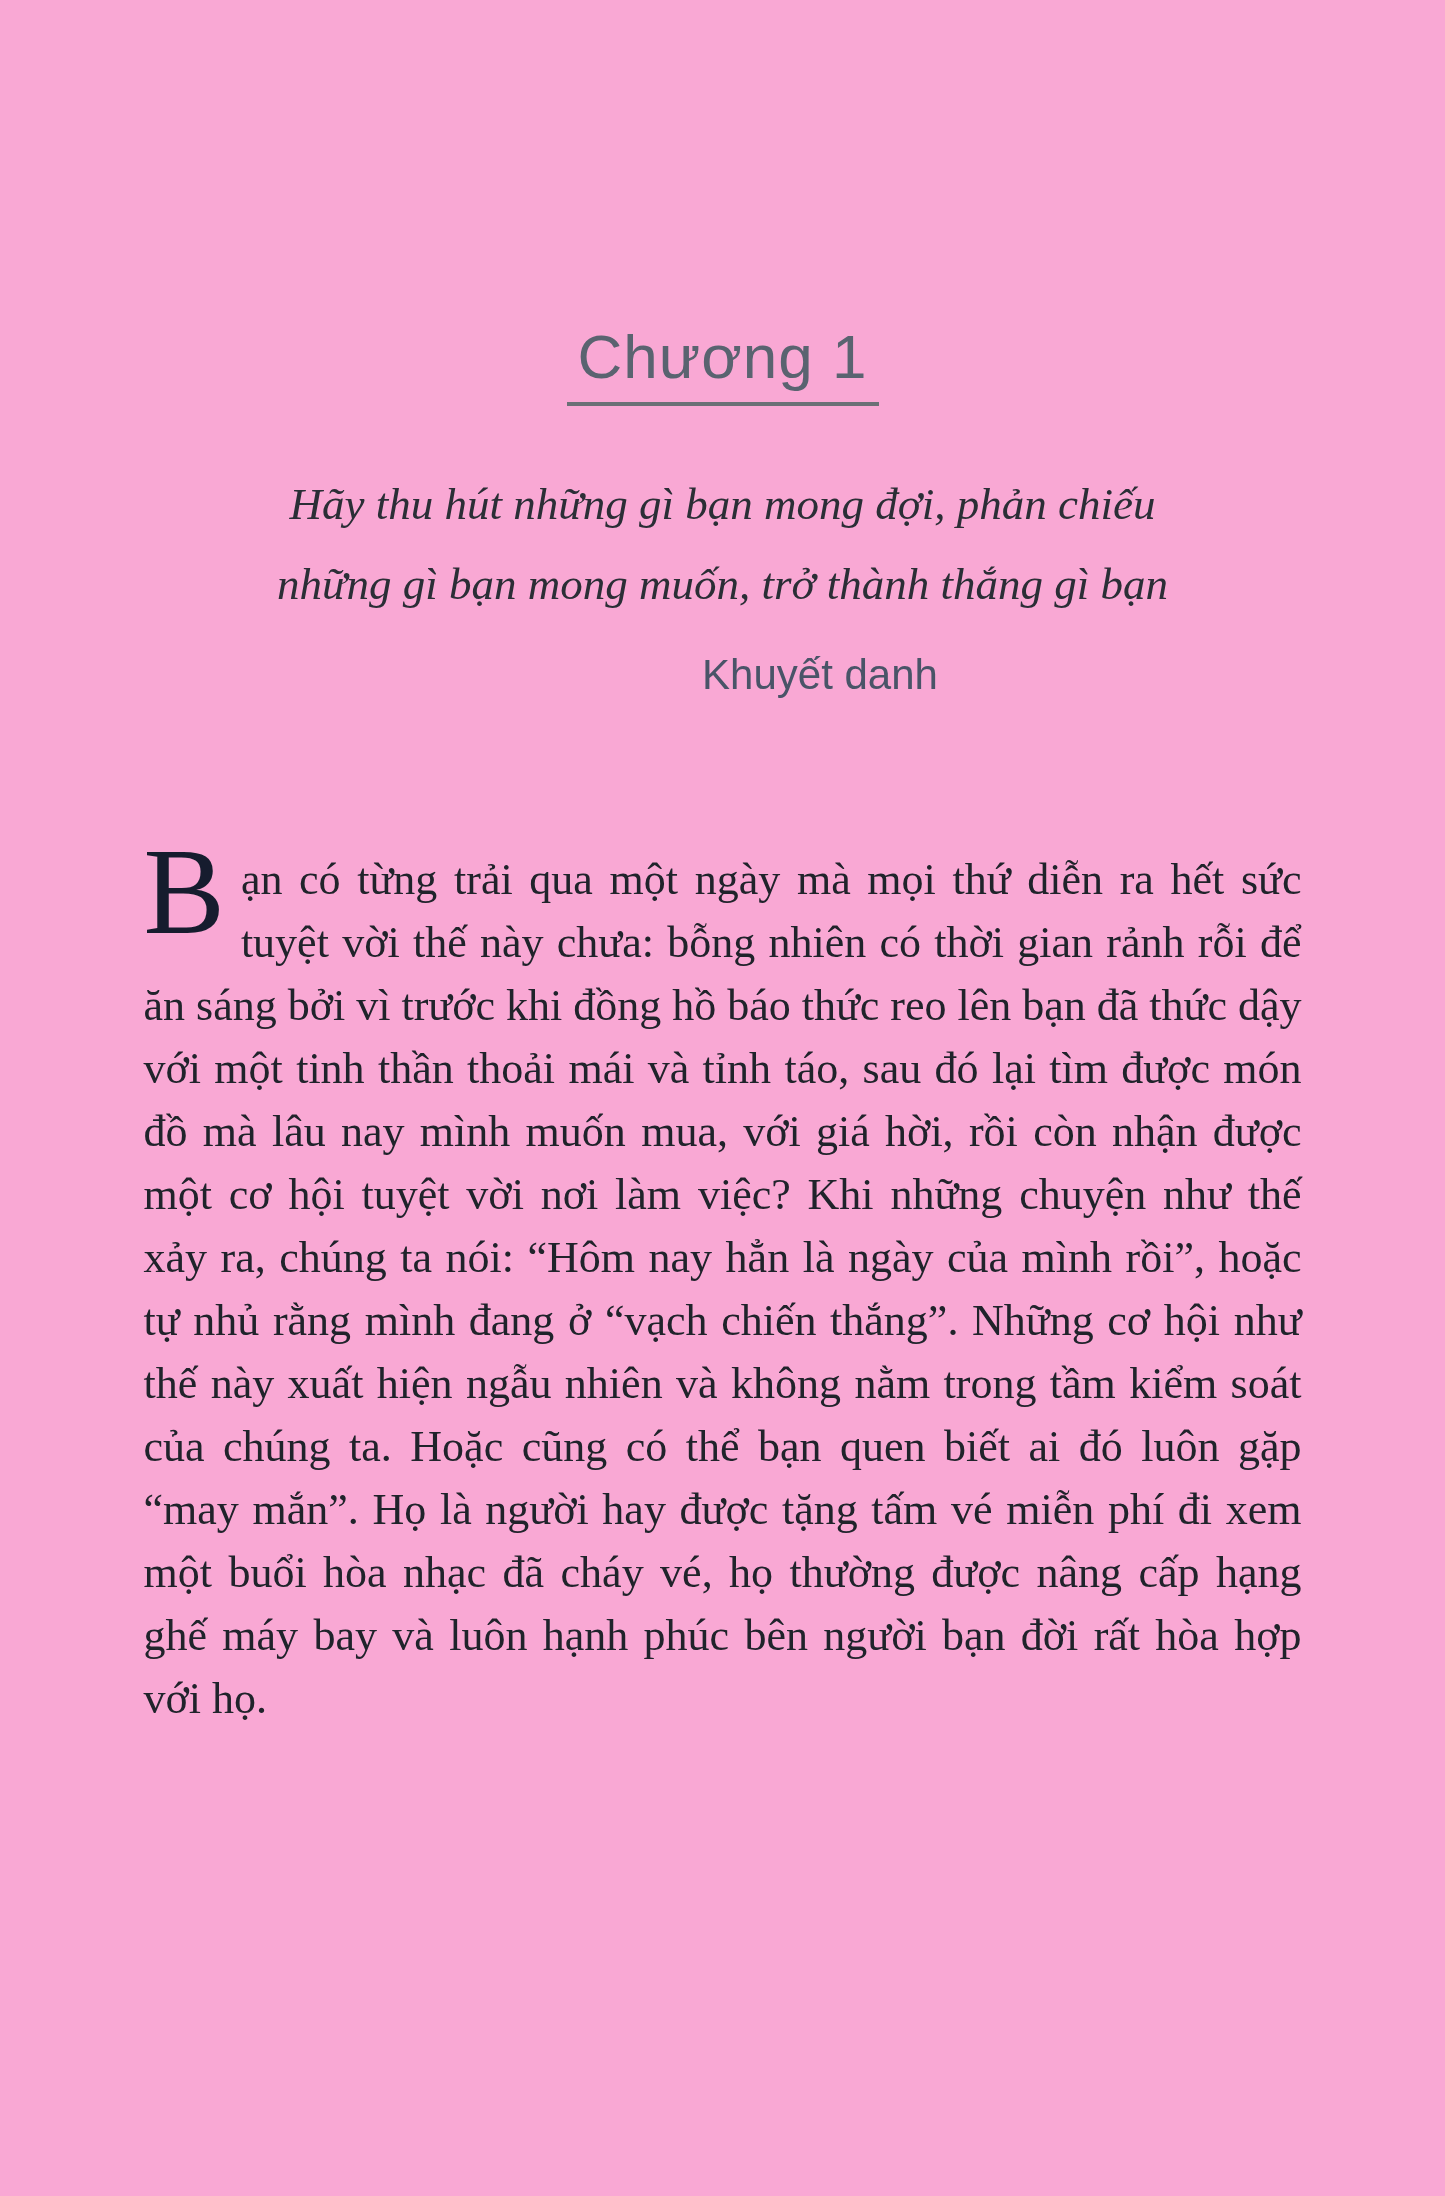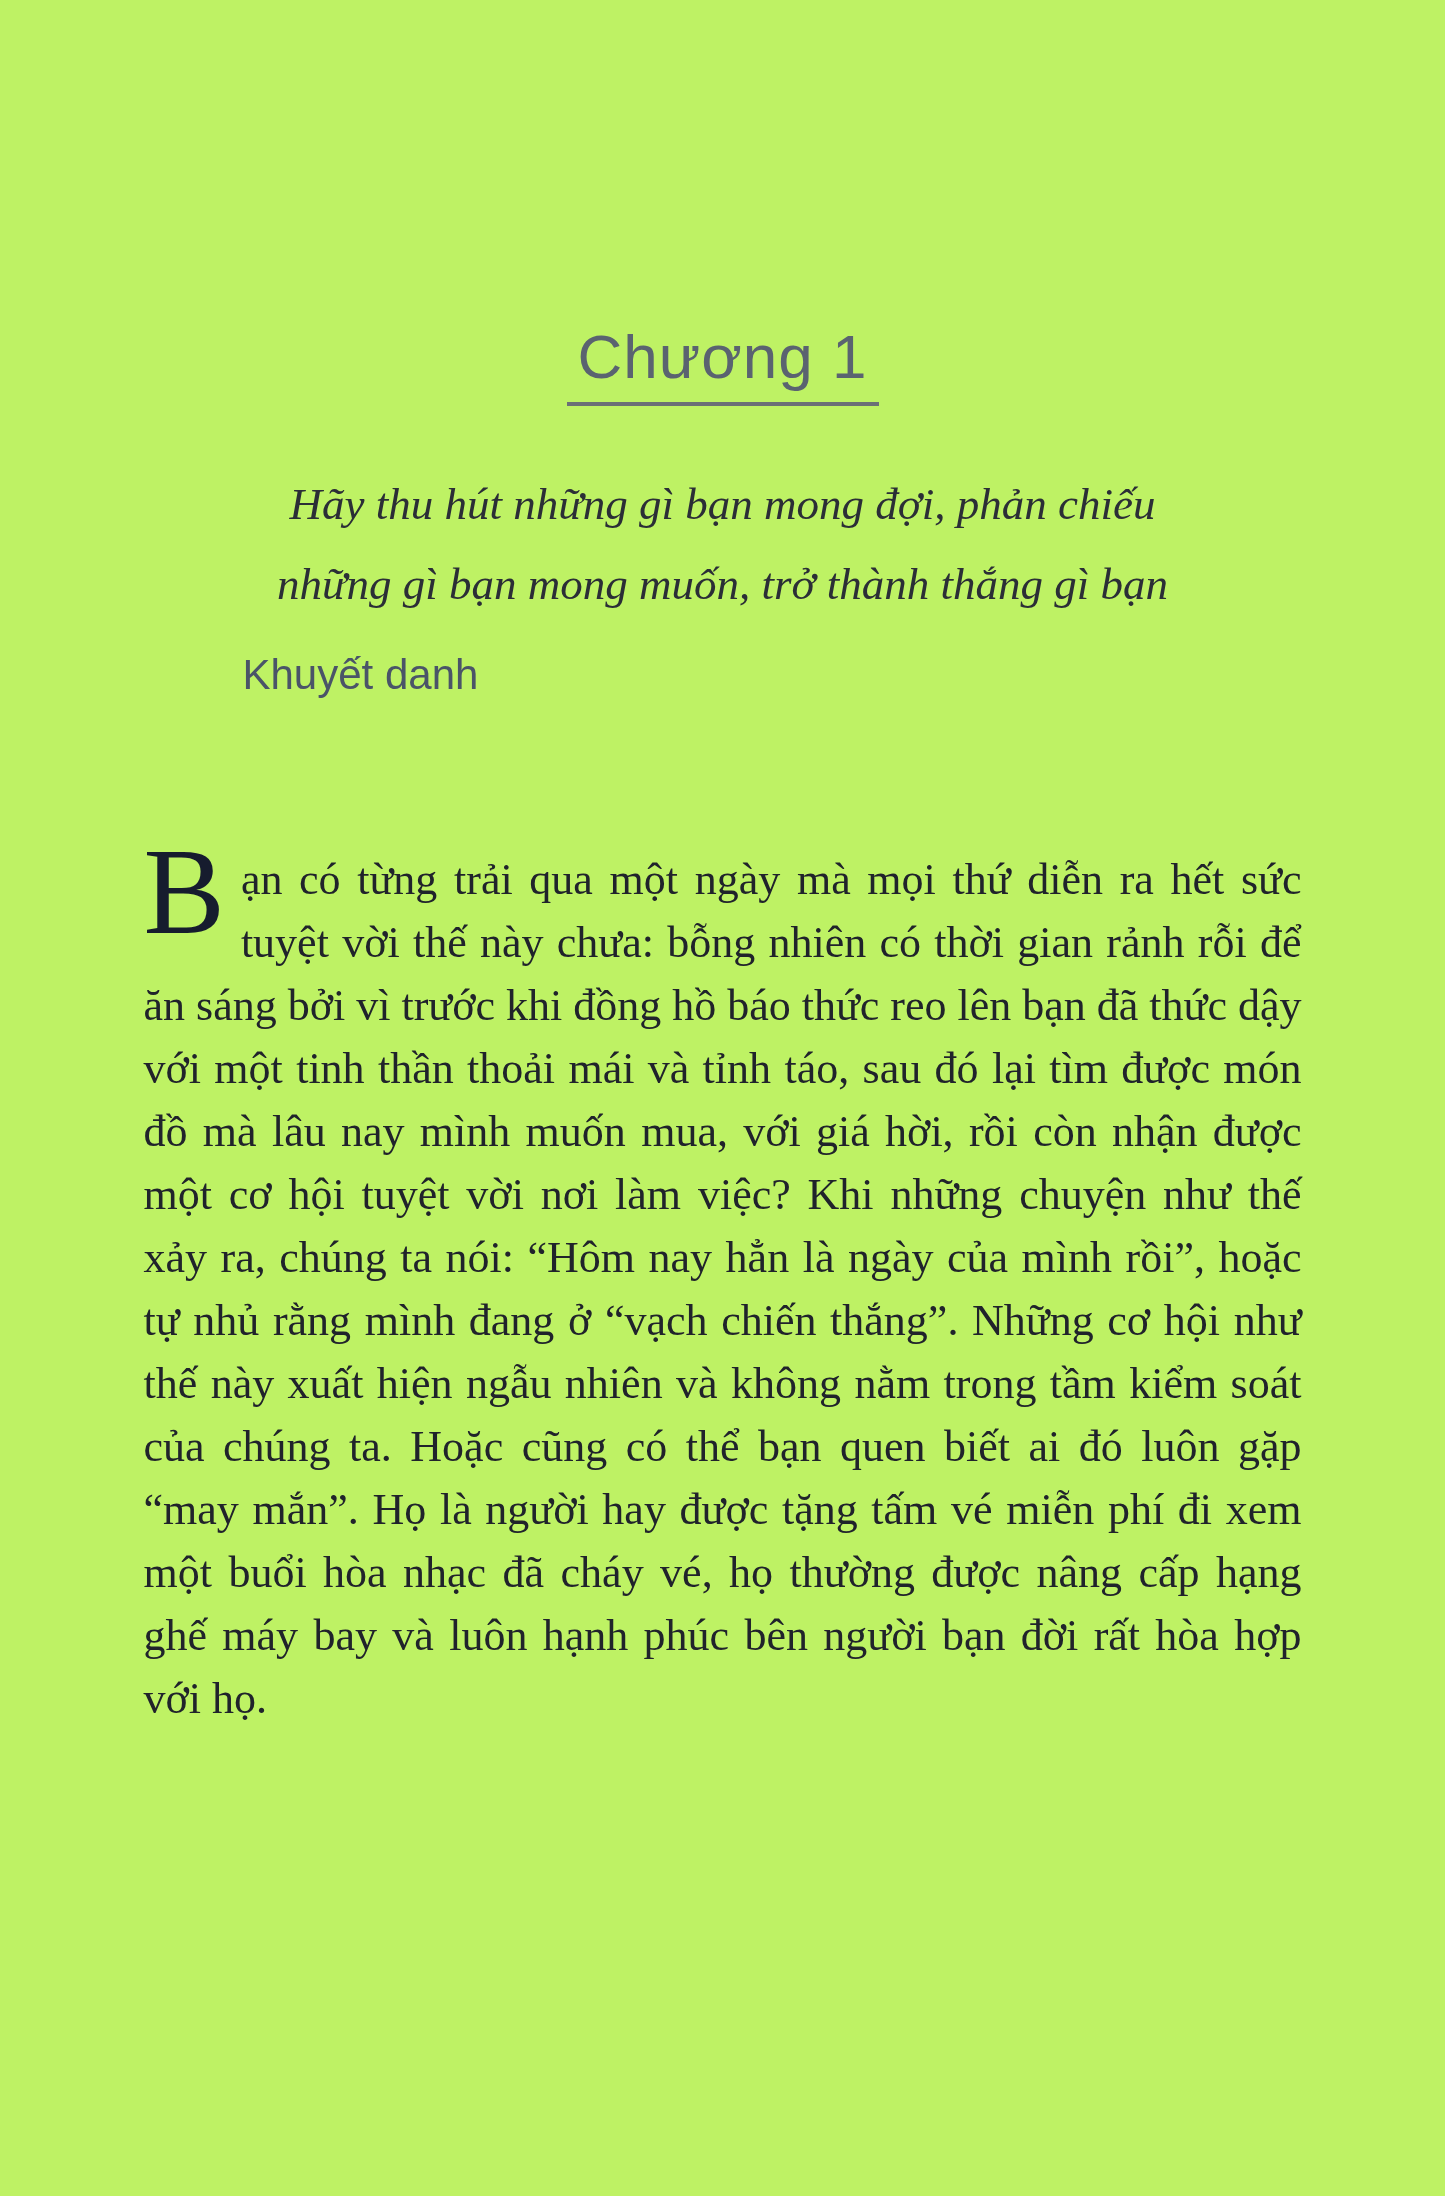--- a/index.html
+++ b/index.html
@@ -4,21 +4,21 @@
 <style>
   html, body {
     margin: 0;
     padding: 0;
     background: #ffffff;
   }
   .page {
     position: relative;
     width: 1445px;
     height: 2196px;
-    background: #bef264;
+    background: #f9a8d4;
     overflow: hidden;
     font-family: "Liberation Serif", serif;
   }
   
   .chapter-head {
     padding-top: 326px;
     text-align: center;
   }
   .chapter-label {
     font-family: "Liberation Sans", sans-serif;
@@ -52,21 +52,21 @@
     font-size: 45px;
     line-height: 80px;
     color: #2b2e36;
   }
   .epigraph p {
     margin: 0;
   }
   .epigraph-attribution {
     margin: 26px auto 0 auto;
     width: 1155px;
-    text-align: left;
+    text-align: center;
     font-family: "Liberation Sans", sans-serif;
     font-style: normal;
     font-size: 42px;
     line-height: 1.2;
     color: #4a5468;
   }
   
   .body-text {
     margin: 148px auto 0 auto;
     width: 1158px;

